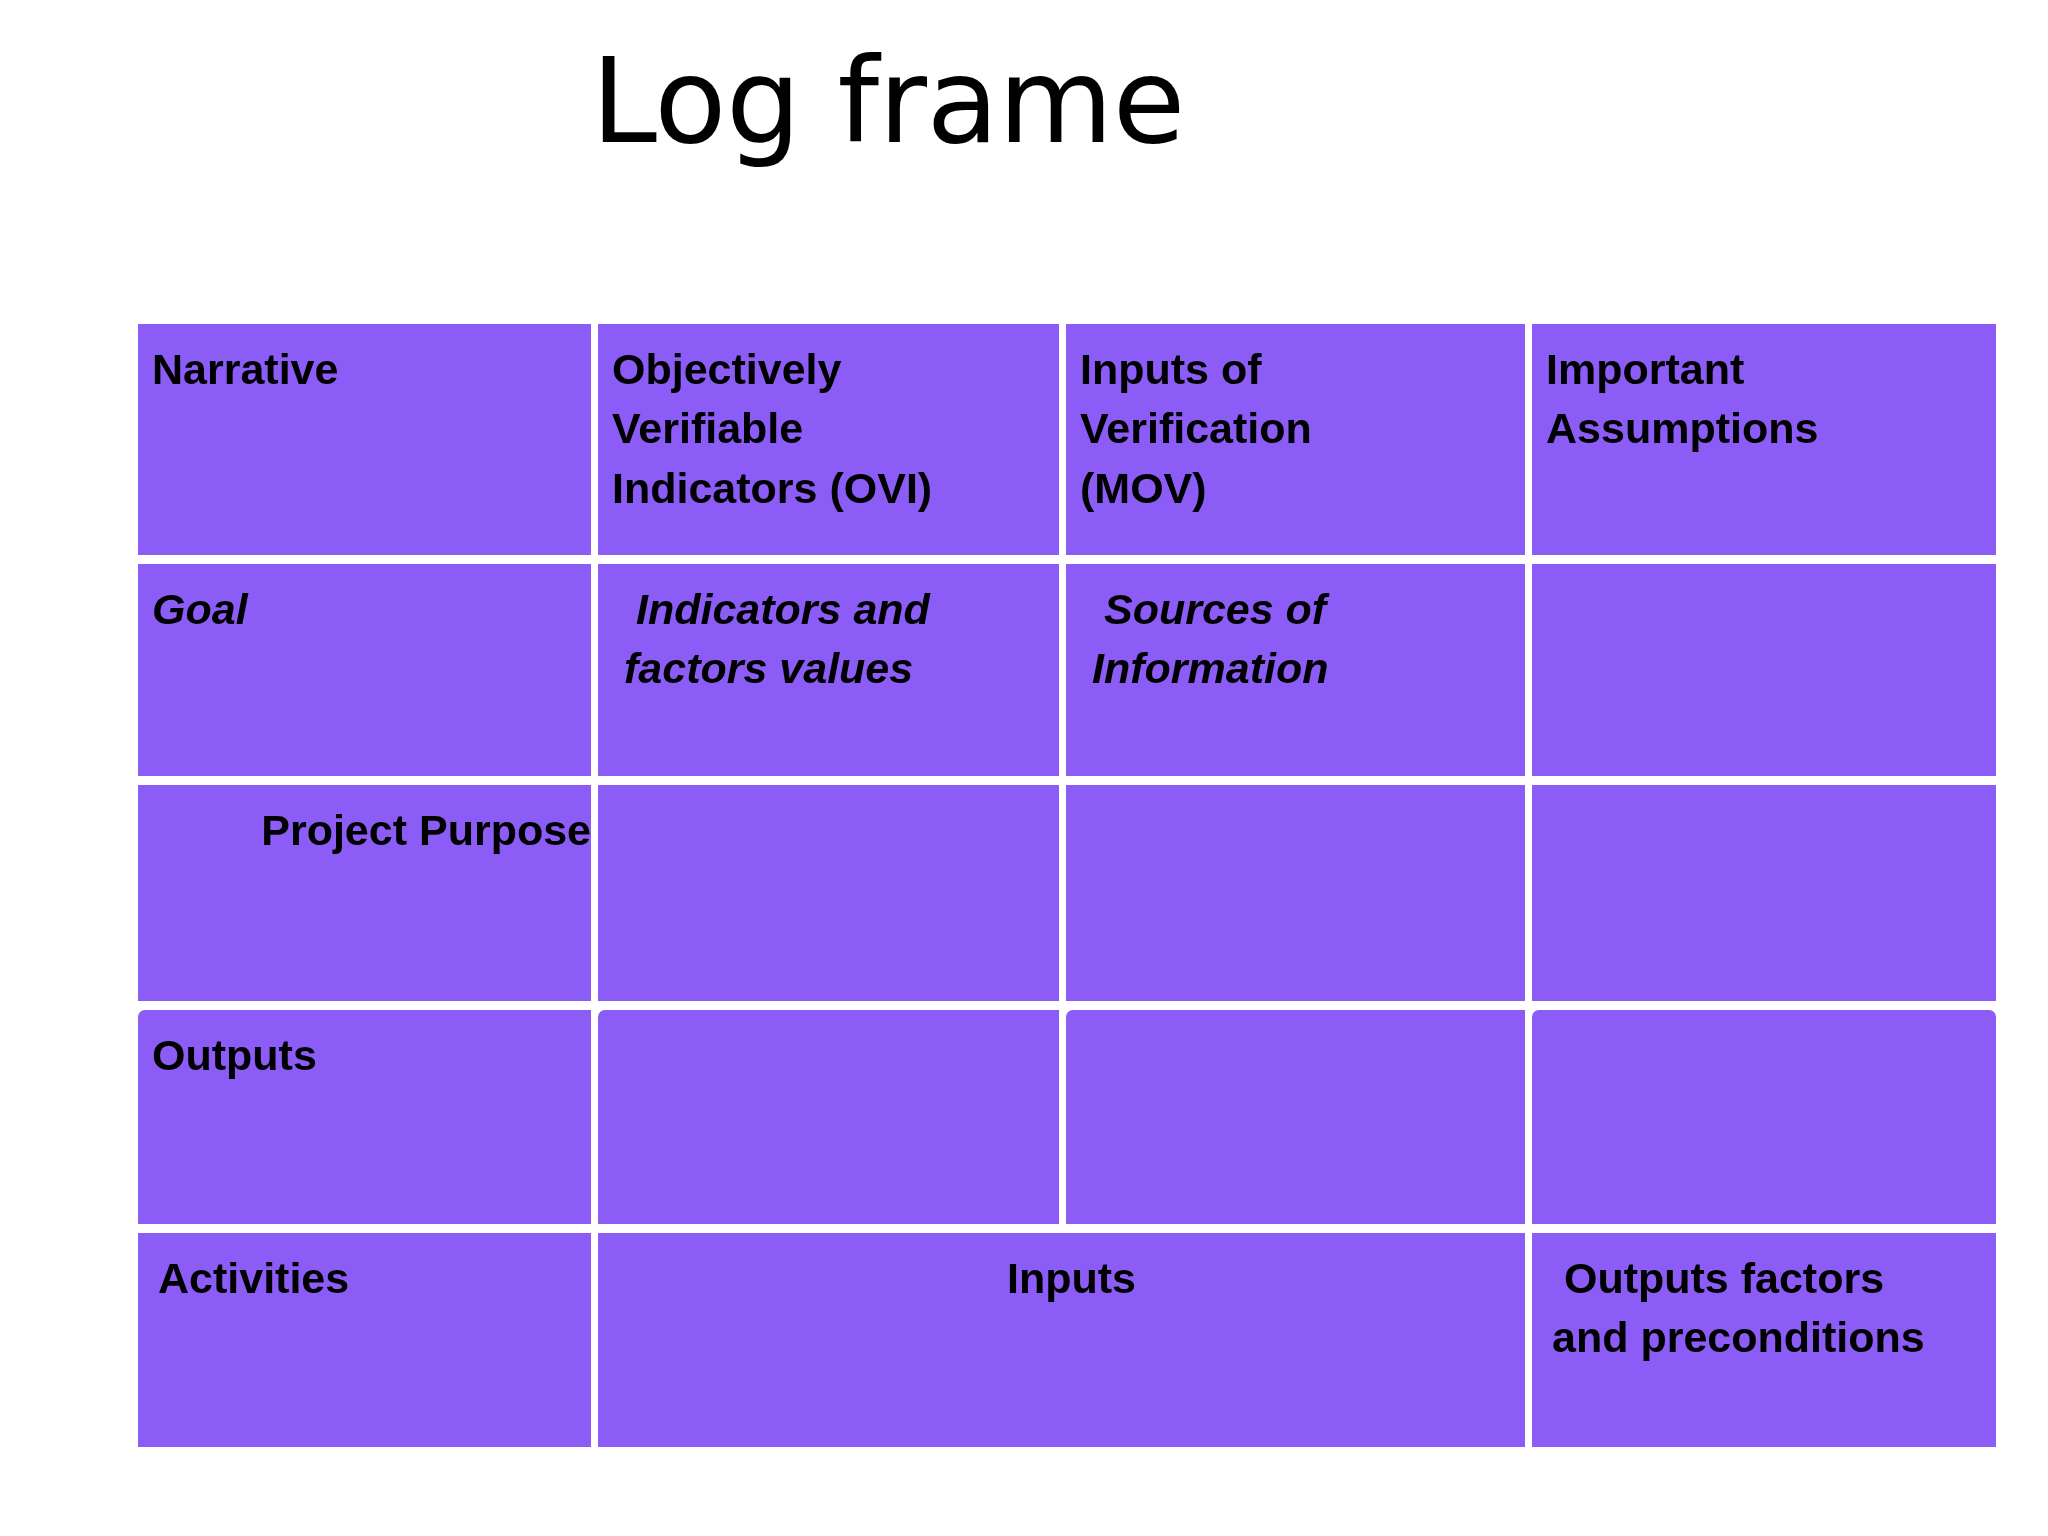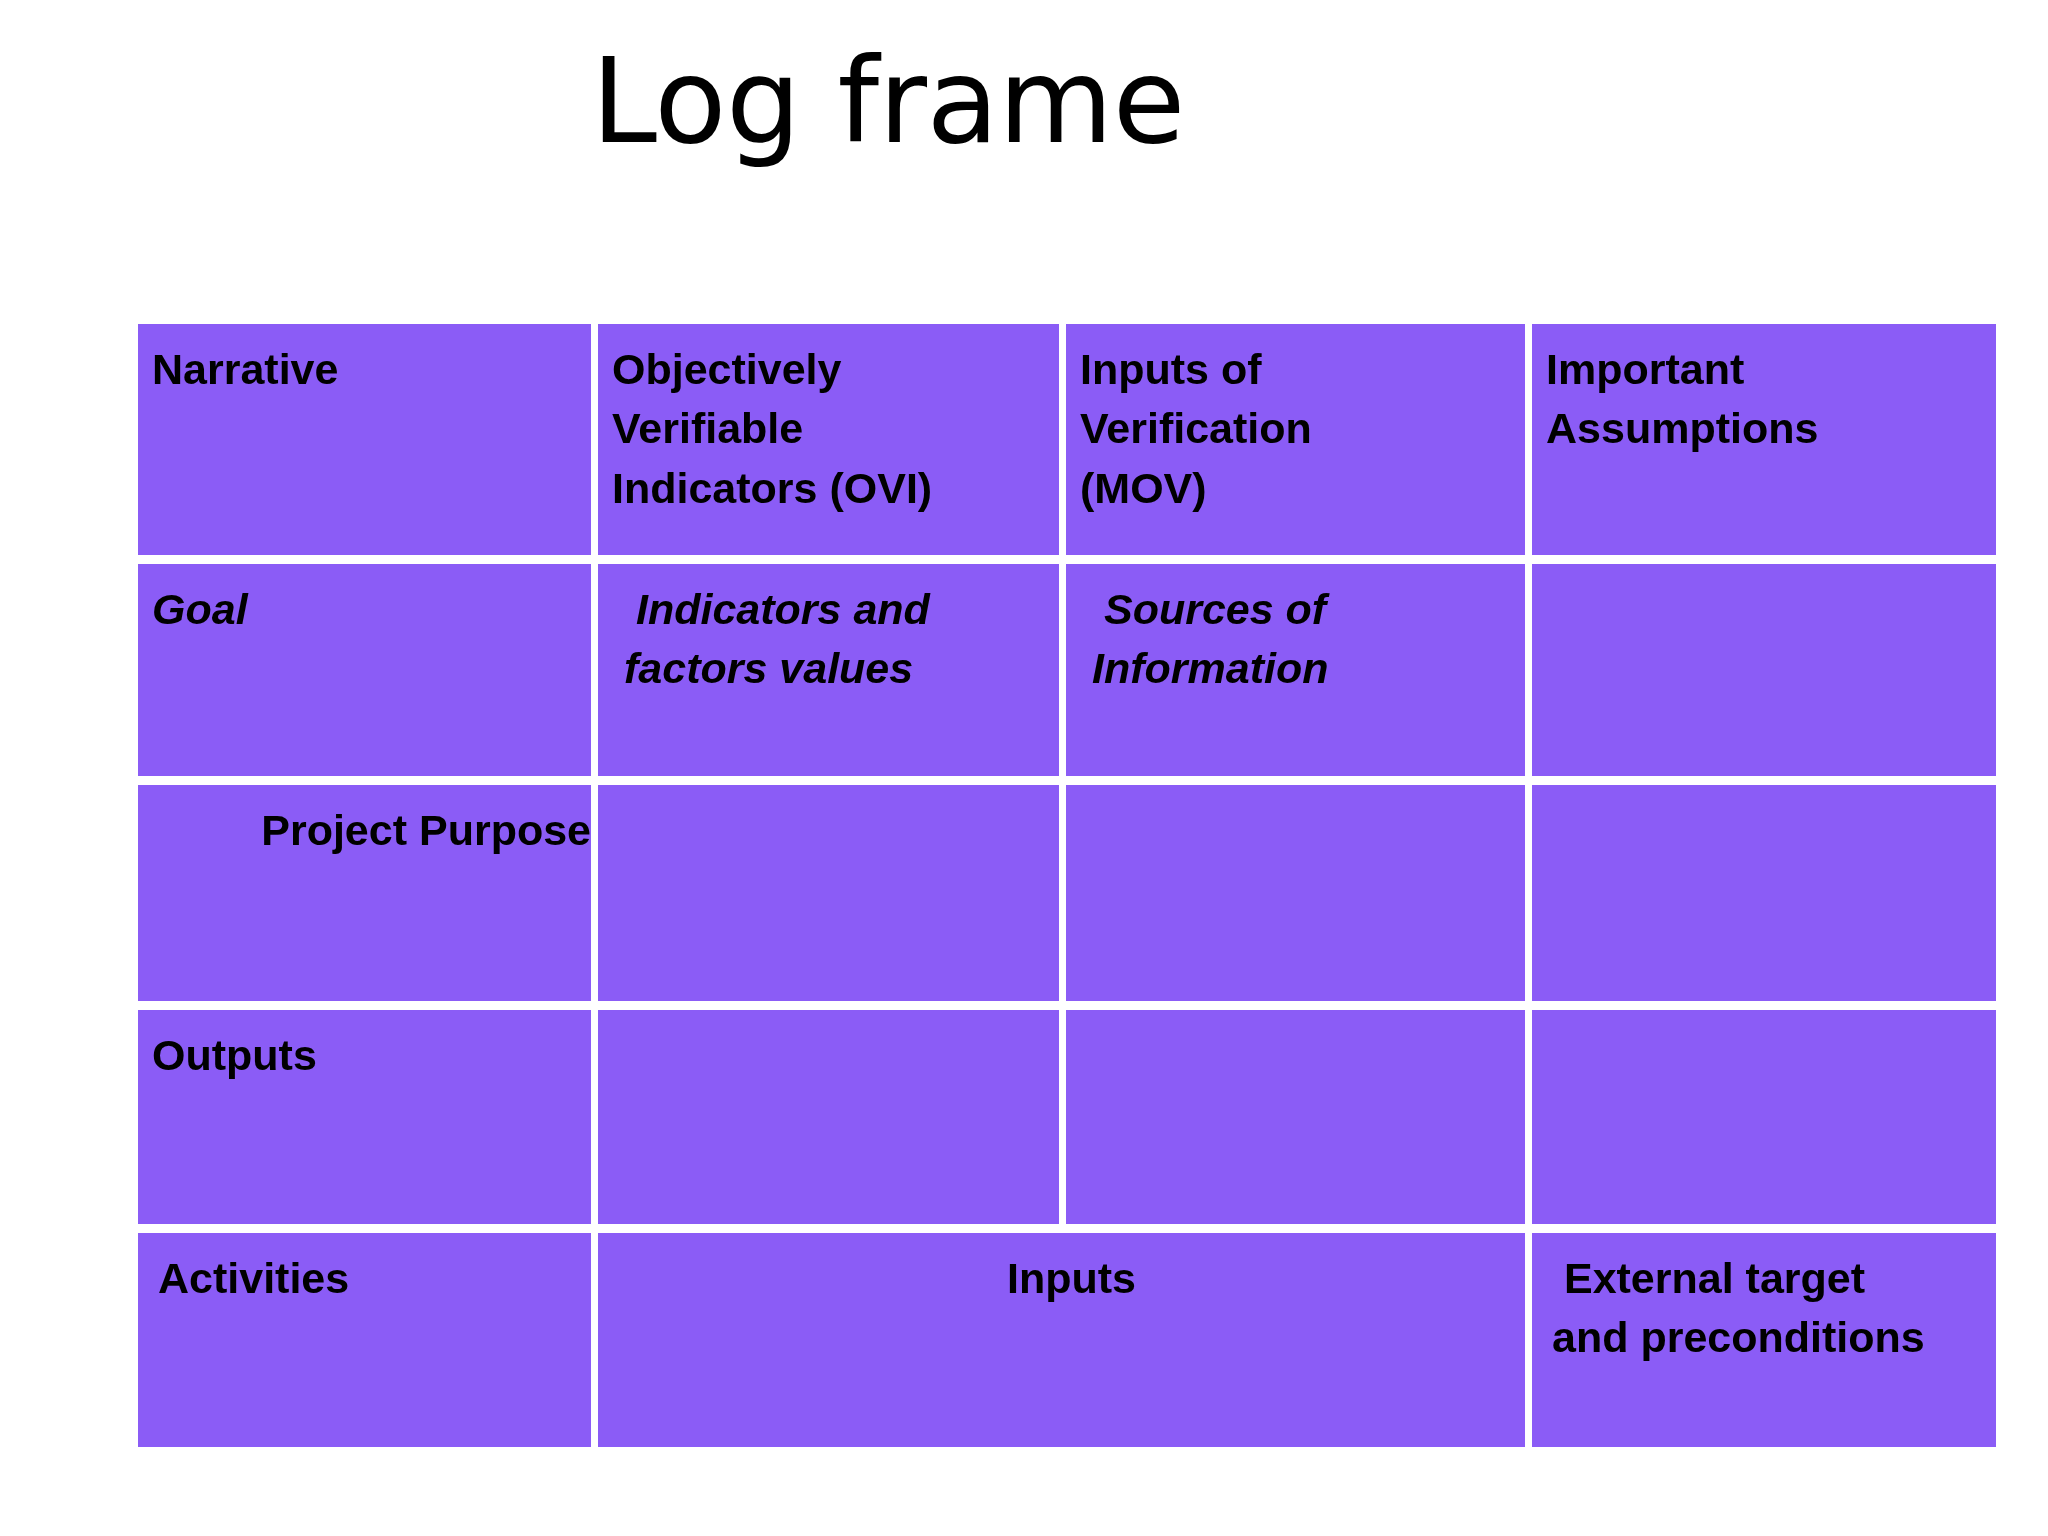--- a/index.html
+++ b/index.html
@@ -73,21 +73,21 @@
   
   col.c1 { width: 460px; }
   col.c2 { width: 468px; }
   col.c3 { width: 466px; }
   col.c4 { width: 464px; }
 
   
   tr.row-head td { height: 215px; }
   tr.row-goal td { height: 196px; font-style: italic; }
   tr.row-purpose td { height: 200px; text-align: right; }
-  tr.row-outputs td { height: 198px; }
+  tr.row-outputs td { height: 198px; border-radius: 7px; }
   tr.row-activities td { height: 198px; }
 
   .cell-text {
     display: block;
     white-space: pre-wrap;
   }
 
   .indent-text {
     padding-left: 12px;
   }
@@ -185,21 +185,21 @@
       </tr>
 
       <tr class="row-activities">
         <td>
           <span class="cell-text">Activities</span>
         </td>
         <td colspan="2">
           <span class="cell-text center-text">Inputs</span>
         </td>
         <td class="last-col pad-right-cell">
-          <span class="cell-text"> External target
+          <span class="cell-text"> Outputs factors
 and preconditions</span>
         </td>
       </tr>
 
     </tbody>
   </table>
 
 </div>
 
 </body></html>

